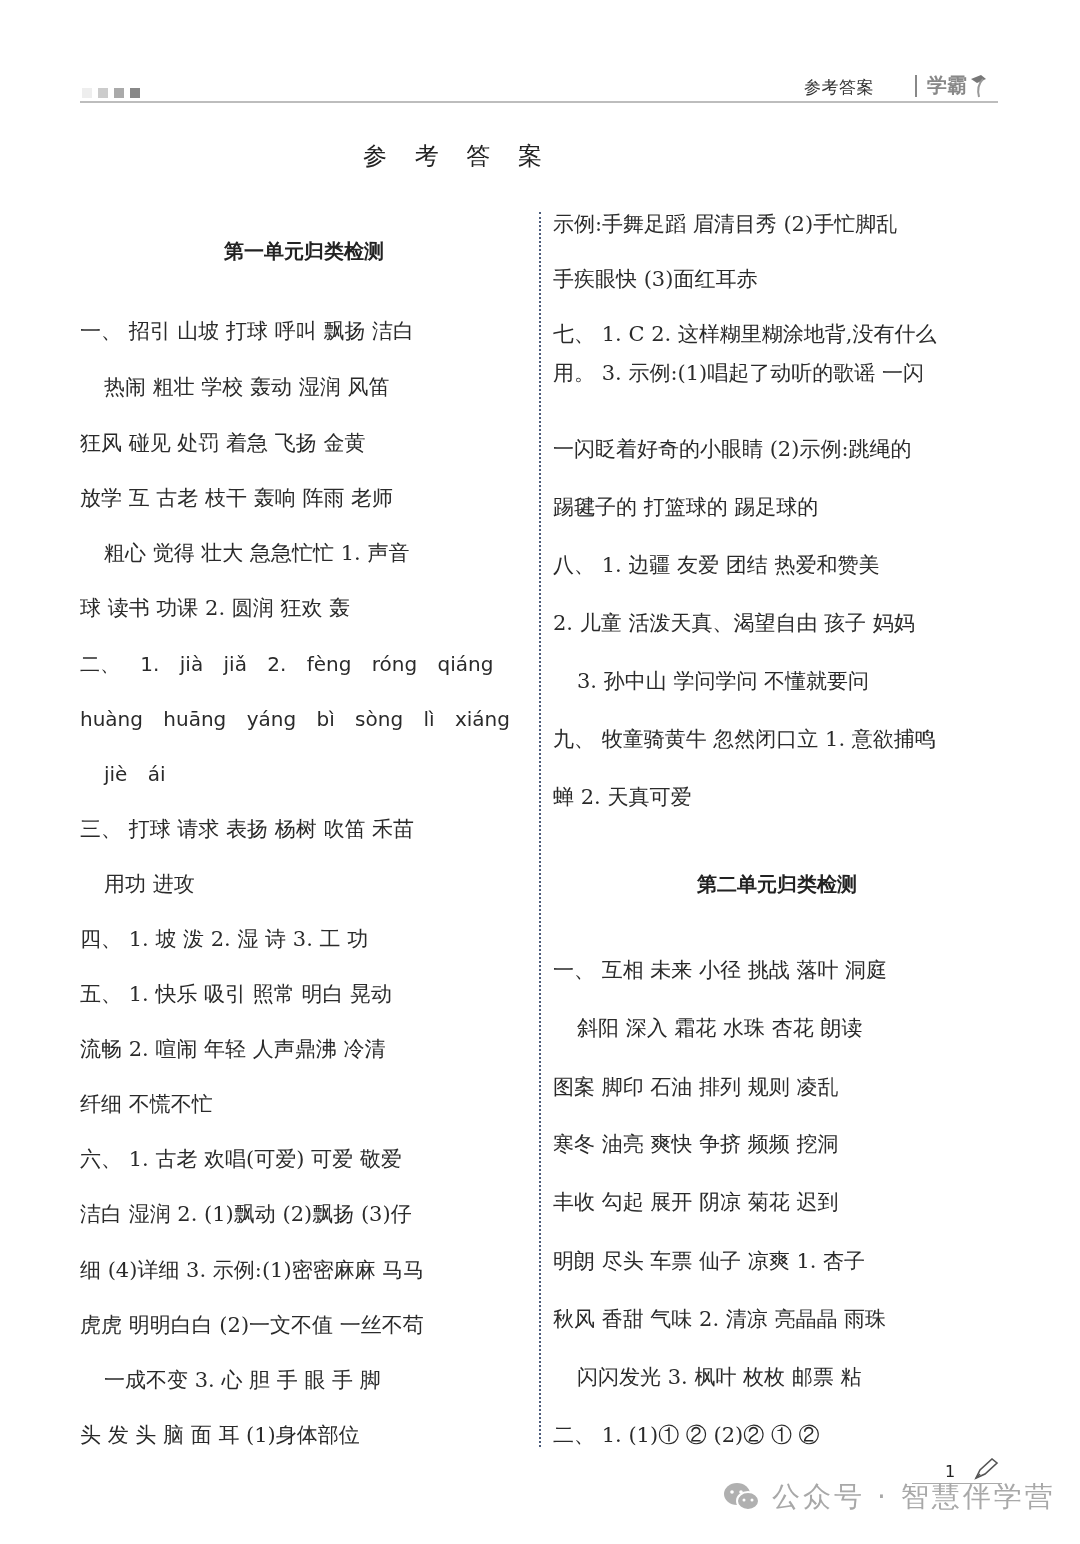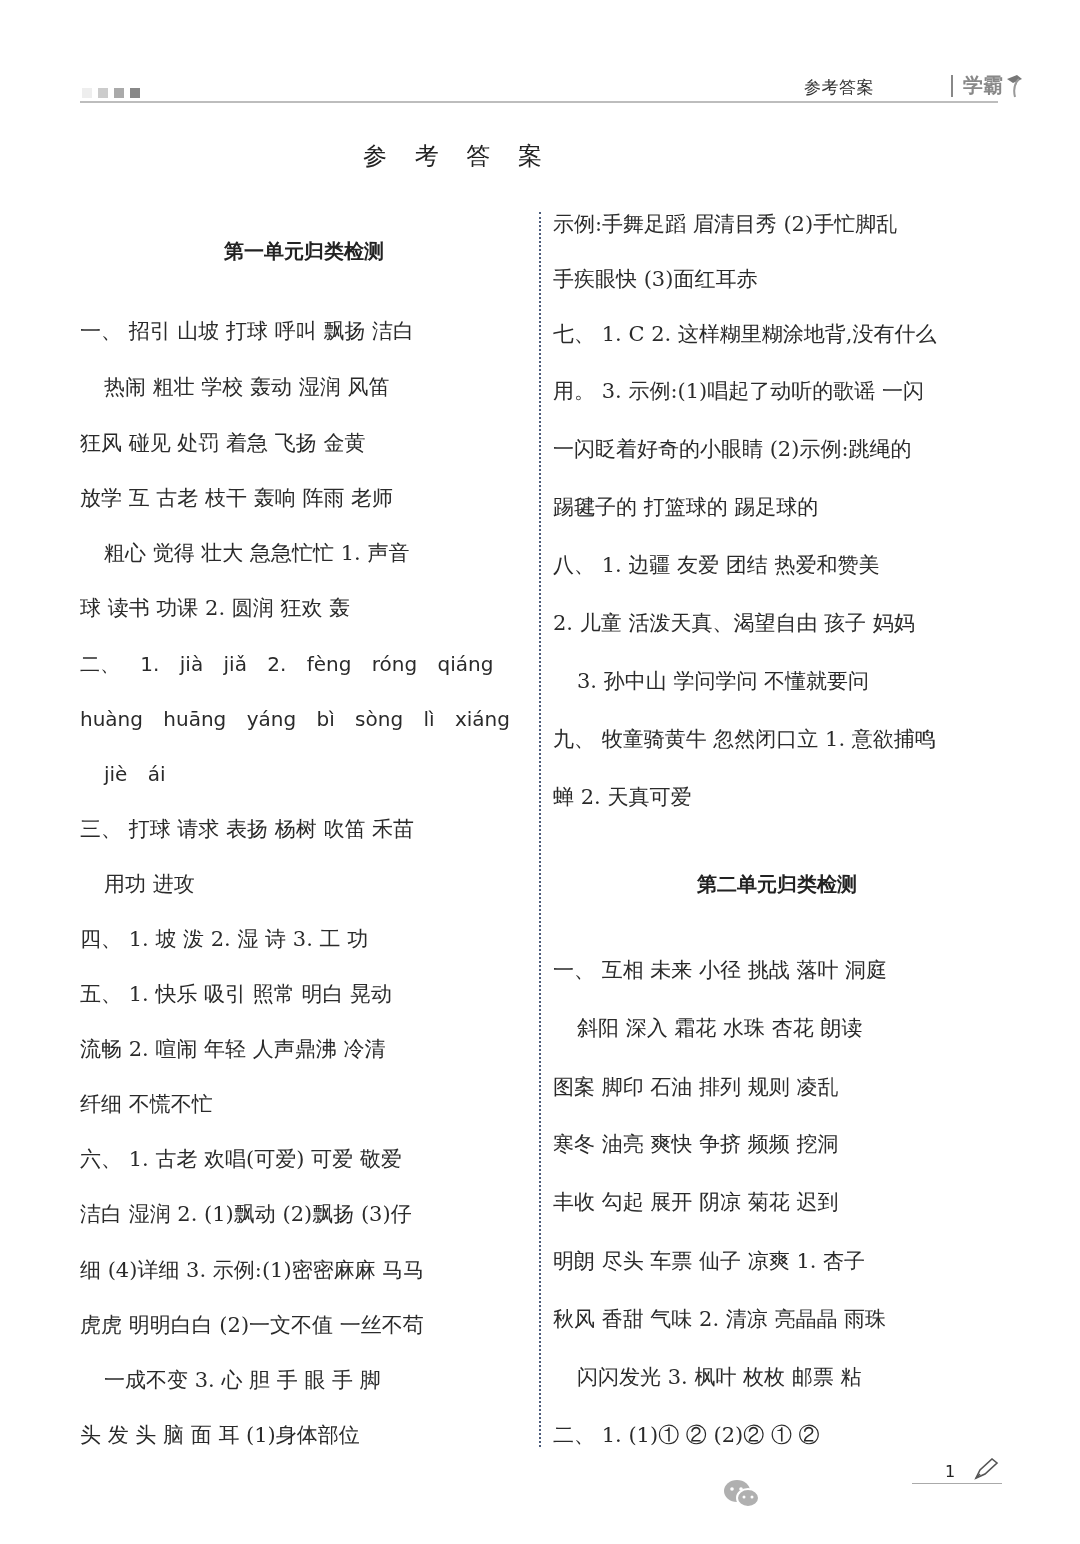--- a/index.html
+++ b/index.html
@@ -4,21 +4,21 @@
 <style>
   html, body { margin: 0; padding: 0; background: #ffffff; }
   body { width: 1080px; height: 1544px; position: relative; overflow: hidden;
          font-family: "DejaVu Serif", "Liberation Serif", serif; color: #222; }
   .header-bar { position: absolute; left: 80px; top: 101px; width: 918px; height: 2px; background: #bdbdbd; }
   .header-squares { position: absolute; left: 82px; top: 88px; display: flex; gap: 6px; }
   .header-squares span { display: block; width: 10px; height: 10px; }
   .header-section { position: absolute; left: 804px; top: 76px; font-family: Liberation Serif, serif;
          font-size: 17px; color: #333; letter-spacing: 0.5px; }
   .header-brand { position: absolute; left: 915px; top: 72px; font-family: "DejaVu Sans", sans-serif;
-         font-size: 20px; font-weight: bold; color: #888; display: flex; align-items: center; margin-left: 36px; }
+         font-size: 20px; font-weight: bold; color: #888; display: flex; align-items: center; }
   .header-brand .bar { display: inline-block; width: 2px; height: 22px; background: #888; margin-right: 10px; }
   .cap-icon { margin-left: 2px; width: 18px; height: 26px; }
   .page-title { position: absolute; left: 0; top: 140px; width: 915px; text-align: center;
          font-family: "DejaVu Sans", sans-serif; font-size: 24px; letter-spacing: 10px; color: #222; }
   .divider { position: absolute; left: 539px; top: 212px; width: 0; height: 1235px;
          border-left: 2px dotted #4b5b7a; }
   .col { position: absolute; top: 0; width: 448px; }
   .col-left { left: 80px; }
   .col-right { left: 553px; }
   .line { position: absolute; white-space: nowrap; font-size: 21px; line-height: 28px; color: #2a2a2a; }
@@ -80,21 +80,21 @@
   <div class="line" style="top:1256px">细  (4)详细  3. 示例:(1)密密麻麻  马马</div>
   <div class="line" style="top:1311px">虎虎  明明白白  (2)一文不值  一丝不苟</div>
   <div class="line indent" style="top:1366px">一成不变  3. 心  胆  手  眼  手  脚</div>
   <div class="line" style="top:1421px">头  发  头  脑  面  耳  (1)身体部位</div>
 </div>
 
 <div class="col col-right">
   <div class="line" style="top:210px">示例:手舞足蹈  眉清目秀  (2)手忙脚乱</div>
   <div class="line" style="top:265px">手疾眼快  (3)面红耳赤</div>
   <div class="line" style="top:320px">七、 1. C  2. 这样糊里糊涂地背,没有什么</div>
-  <div class="line" style="top:377px">用。  3. 示例:(1)唱起了动听的歌谣  一闪</div>
+  <div class="line" style="top:359px">用。  3. 示例:(1)唱起了动听的歌谣  一闪</div>
   <div class="line" style="top:435px">一闪眨着好奇的小眼睛  (2)示例:跳绳的</div>
   <div class="line" style="top:493px">踢毽子的  打篮球的  踢足球的</div>
   <div class="line" style="top:551px">八、 1. 边疆  友爱  团结  热爱和赞美</div>
   <div class="line" style="top:609px">2. 儿童  活泼天真、渴望自由  孩子  妈妈</div>
   <div class="line indent" style="top:667px">3. 孙中山  学问学问  不懂就要问</div>
   <div class="line" style="top:725px">九、 牧童骑黄牛  忽然闭口立  1. 意欲捕鸣</div>
   <div class="line" style="top:783px">蝉  2. 天真可爱</div>
 
   <div class="unit-title" style="top:871px">第二单元归类检测</div>
 
@@ -117,13 +117,14 @@
 </svg>
 <div class="watermark">
   <svg class="wechat-icon" viewBox="0 0 40 32">
     <ellipse cx="15" cy="13" rx="13" ry="11" fill="#b0b0b0"></ellipse>
     <ellipse cx="26" cy="20" rx="11" ry="9" fill="#b0b0b0" stroke="#fff" stroke-width="2"></ellipse>
     <circle cx="10" cy="11" r="1.8" fill="#fff"></circle>
     <circle cx="19" cy="11" r="1.8" fill="#fff"></circle>
     <circle cx="22" cy="19" r="1.5" fill="#fff"></circle>
     <circle cx="30" cy="19" r="1.5" fill="#fff"></circle>
   </svg>
+  <span>公众号 · 智慧伴学营</span>
 </div>
 
 </body></html>

